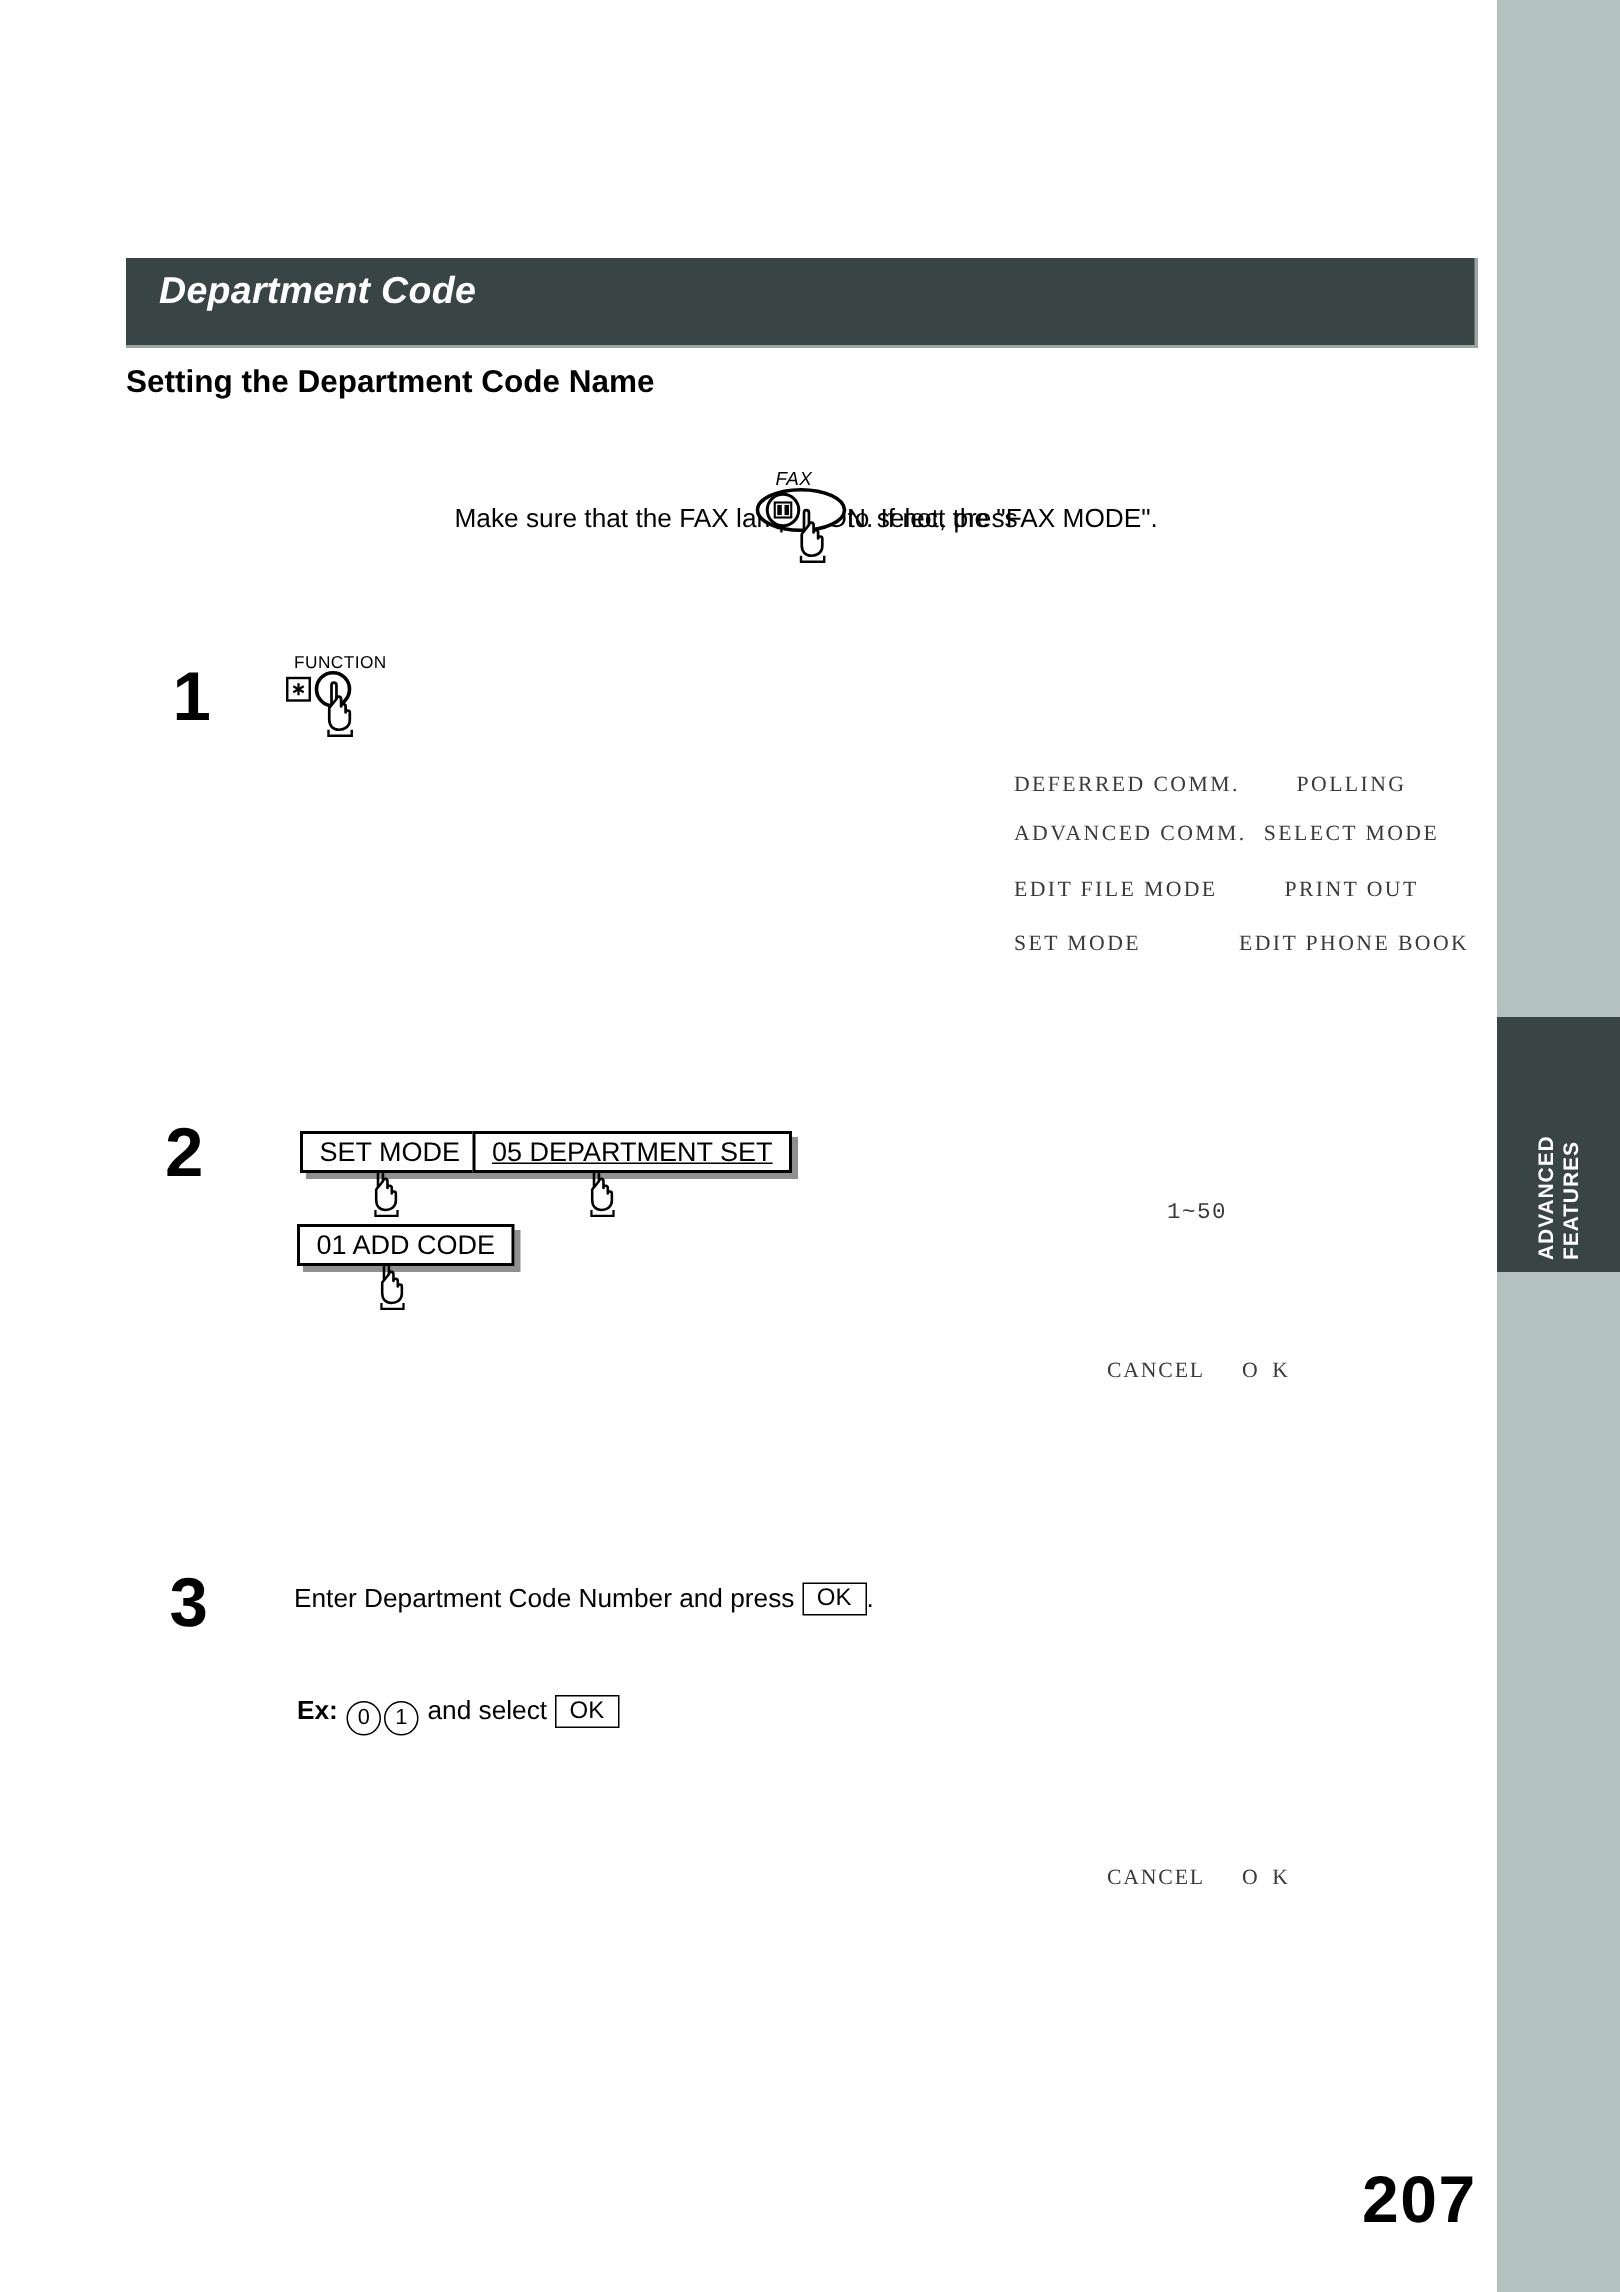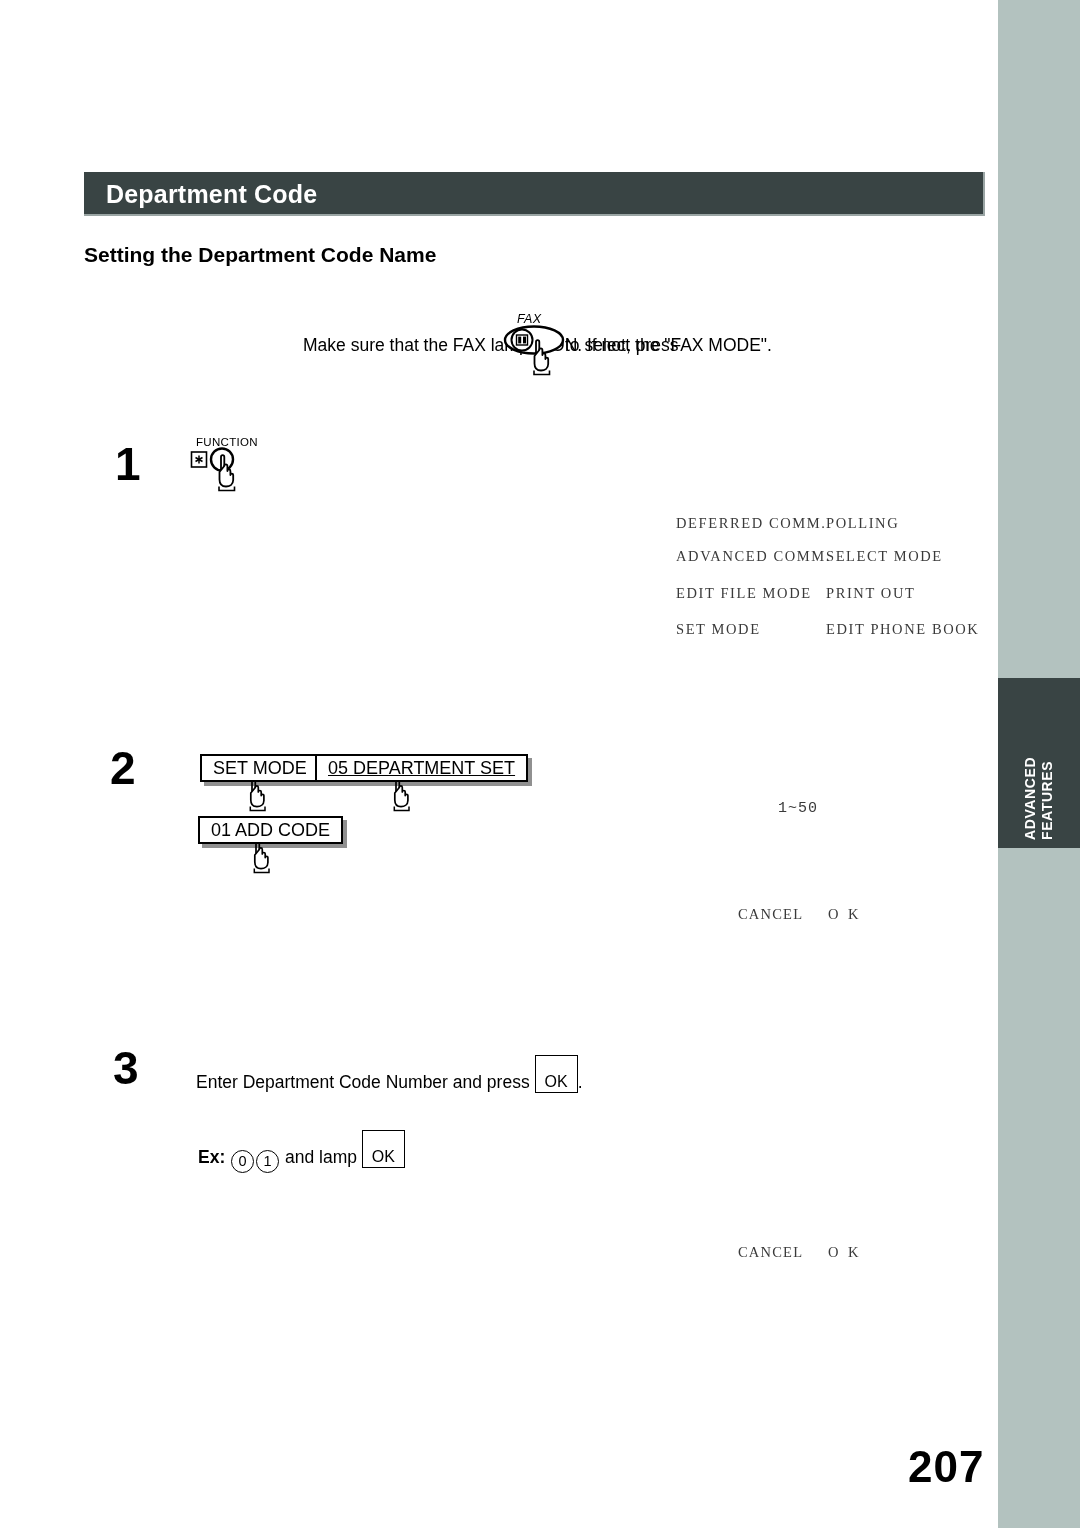--- a/index.html
+++ b/index.html
@@ -24,25 +24,26 @@
     height: 1528px;
     background: #b3c2bf;
   }
 
   
   .section-bar {
     position: absolute;
     left: 84px;
     top: 172px;
     width: 901px;
-    height: 44px;
+    height: 60px;
     background: #394444;
     border-right: 2px solid #9aa5a4;
     border-bottom: 2px solid #9aa5a4;
     box-sizing: border-box;
+    font-style: italic;
   }
   .section-bar-title {
     position: absolute;
     left: 22px;
     top: 8px;
     color: #ffffff;
     font-size: 25px;
     font-weight: bold;
     letter-spacing: 0.2px;
     white-space: nowrap;
@@ -136,21 +137,21 @@
     white-space: nowrap;
   }
 
   #lcd1 { left: 676px; top: 515px; width: 300px; height: 140px; }
   #lcd1 .row {
     position: absolute;
     width: 100%;
     height: 18px;
   }
   #lcd1 .col-l { position: absolute; left: 0px;  width: 150px; }
-  #lcd1 .col-r { position: absolute; left: 150px; width: 150px; text-align: left; }
+  #lcd1 .col-r { position: absolute; left: 150px; width: 150px; text-align: center; }
 
   #lcd2 { left: 700px; top: 792px; width: 280px; height: 140px; }
   #lcd3 { left: 700px; top: 1230px; width: 280px; height: 40px; }
 
   .lcd-range {
     position: absolute;
     left: 78px;
     top: 8px;
     font-family: "Liberation Mono", monospace;
     font-size: 15px;
@@ -202,21 +203,21 @@
     left: 196px;
     top: 1055px;
     font-size: 17.5px;
     color: #000;
     white-space: nowrap;
   }
   .inline-ok {
     display: inline-block;
     border: 1.6px solid #000;
     font-size: 16px;
-    padding: 16px 9px 1px 9px;
+    padding: 0px 9px 1px 9px;
     line-height: 19px;
     vertical-align: 1px;
   }
   .ex-line {
     position: absolute;
     left: 198px;
     top: 1130px;
     font-size: 17.5px;
     color: #000;
     white-space: nowrap;
@@ -407,21 +408,21 @@
 <div class="step-num" id="step3-num">3</div>
 
 <div class="step3-line">
   <span>Enter Department Code Number and press</span>
   <span class="inline-ok">OK</span><span>.</span>
 </div>
 
 <div class="ex-line">
   <span class="ex-label">Ex:</span>
   <span class="keycircle">0</span><span class="keycircle">1</span>
-  <span>and lamp</span>
+  <span>and select</span>
   <span class="inline-ok">OK</span>
 </div>
 
 <div class="lcd" id="lcd3">
   <div class="lcd-cancel">CANCEL</div>
   <div class="lcd-ok">O K</div>
 </div>
 
 <div class="side-tab">
   <div class="side-tab-inner">

